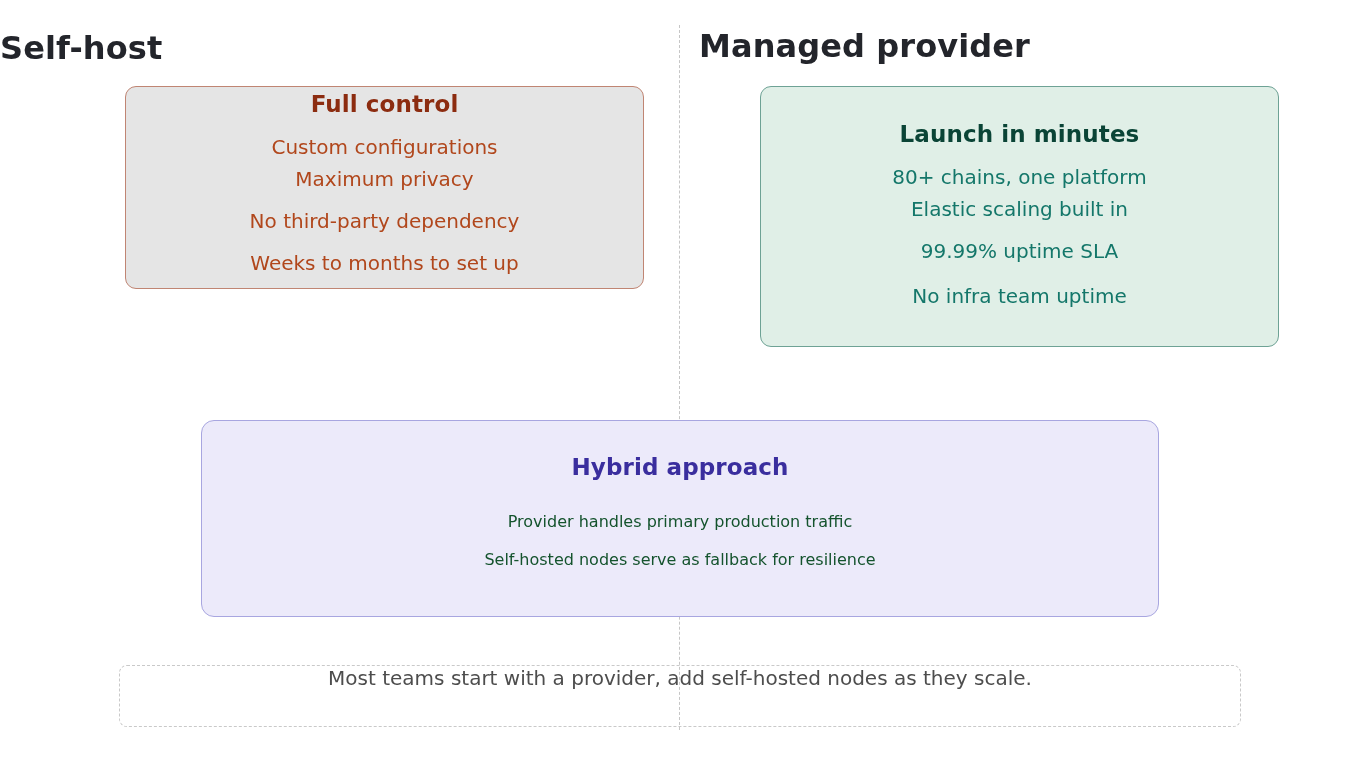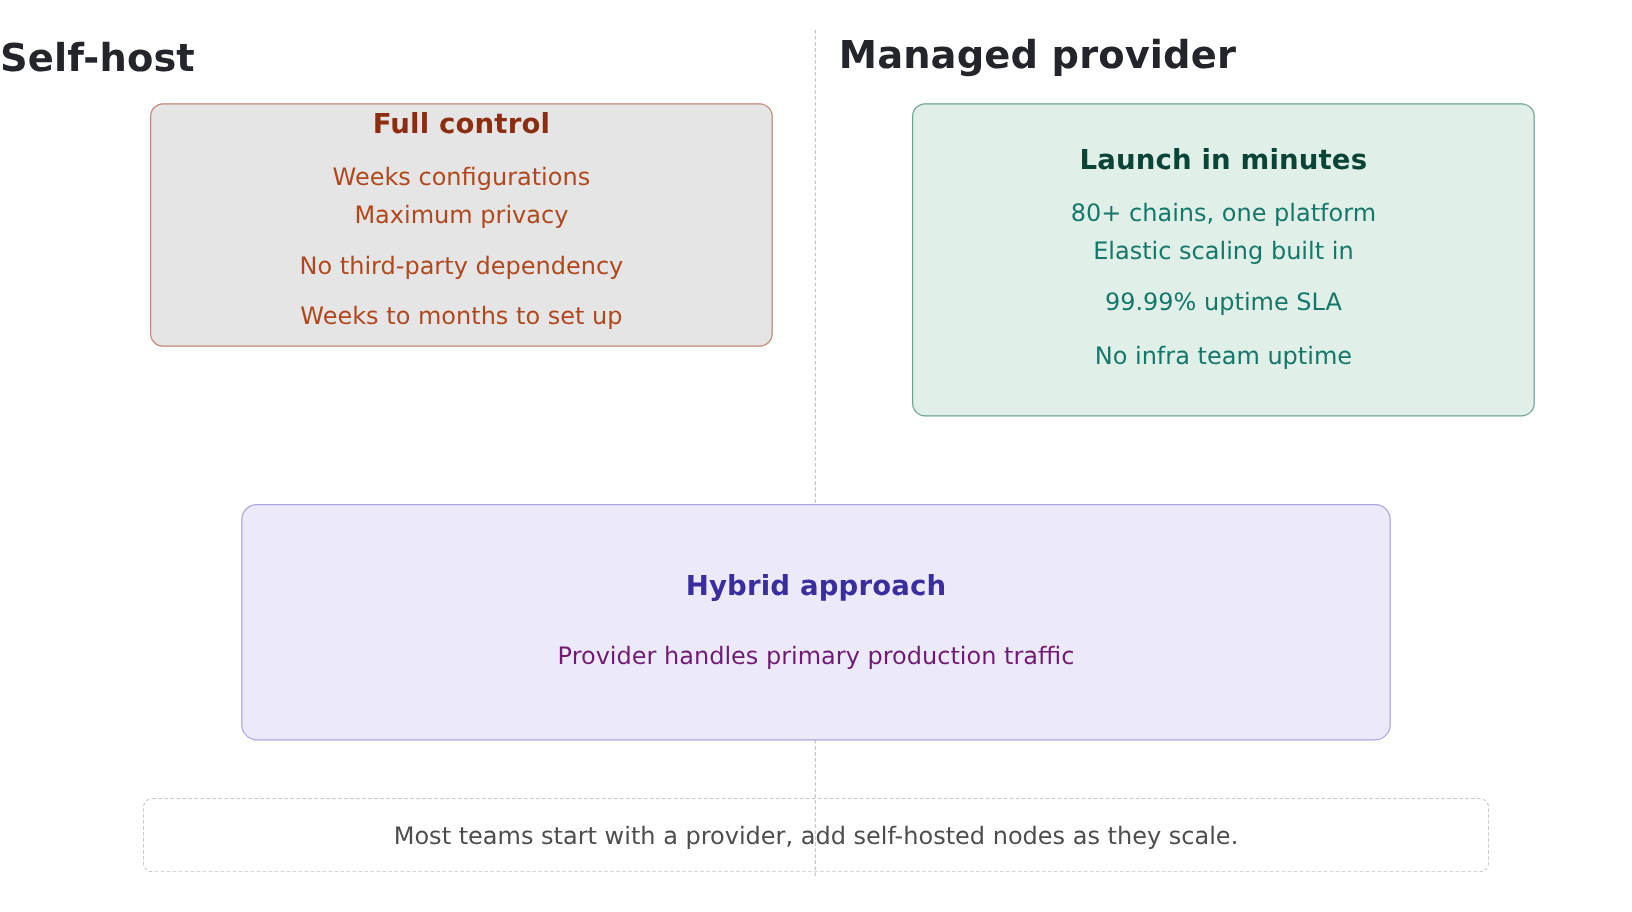--- a/index.html
+++ b/index.html
@@ -132,39 +132,38 @@
     border: 1.8px solid #a8a6e0;
     border-radius: 13px;
   }
   #card-hybrid .card-title {
     color: #3a2e9e;
     font-size: 23px;
     margin-top: 16px;
     margin-bottom: 32px;
   }
   #card-hybrid .card-line {
-    color: #701a75;
-    font-size: 20px;
+    color: #14532d;
+    font-size: 16px;
   }
   #card-hybrid .card-line.l0 { margin-bottom: 19px; }
   #card-hybrid .card-line.l1 { margin-bottom: 30px; }
 
   
   #footer-note {
     position: absolute;
     box-sizing: border-box;
     left: 119px;
     top: 665px;
     width: 1122px;
     height: 62px;
     border: 1.5px dashed #c9c9c9;
     border-radius: 8px;
     background: transparent;
     display: flex;
-    align-items: center;
     justify-content: center;
   }
   #footer-note .note-text {
     font-size: 20px;
     color: #4d4d4d;
     white-space: nowrap;
   }
 </style>
 </head>
 <body>
@@ -172,36 +171,37 @@
 <div id="canvas">
 
   <div class="divider"></div>
 
   <div class="col-heading" id="heading-selfhost">Self-host</div>
 
   <div class="col-heading" id="heading-managed">Managed provider</div>
 
   <div class="card" id="card-selfhost">
     <div class="card-title">Full control</div>
-    <div class="card-line l0">Weeks configurations</div>
+    <div class="card-line l0">Custom configurations</div>
     <div class="card-line l1">Maximum privacy</div>
     <div class="card-line l2">No third-party dependency</div>
     <div class="card-line l3">Weeks to months to set up</div>
   </div>
 
   <div class="card" id="card-managed">
     <div class="card-title">Launch in minutes</div>
     <div class="card-line l0">80+ chains, one platform</div>
     <div class="card-line l1">Elastic scaling built in</div>
     <div class="card-line l2">99.99% uptime SLA</div>
     <div class="card-line l3">No infra team uptime</div>
   </div>
 
   <div class="card" id="card-hybrid">
     <div class="card-title">Hybrid approach</div>
     <div class="card-line l0">Provider handles primary production traffic</div>
+    <div class="card-line l1">Self-hosted nodes serve as fallback for resilience</div>
   </div>
 
   <div id="footer-note">
     <div class="note-text">Most teams start with a provider, add self-hosted nodes as they scale.</div>
   </div>
 
 </div>
 
 </body></html>

